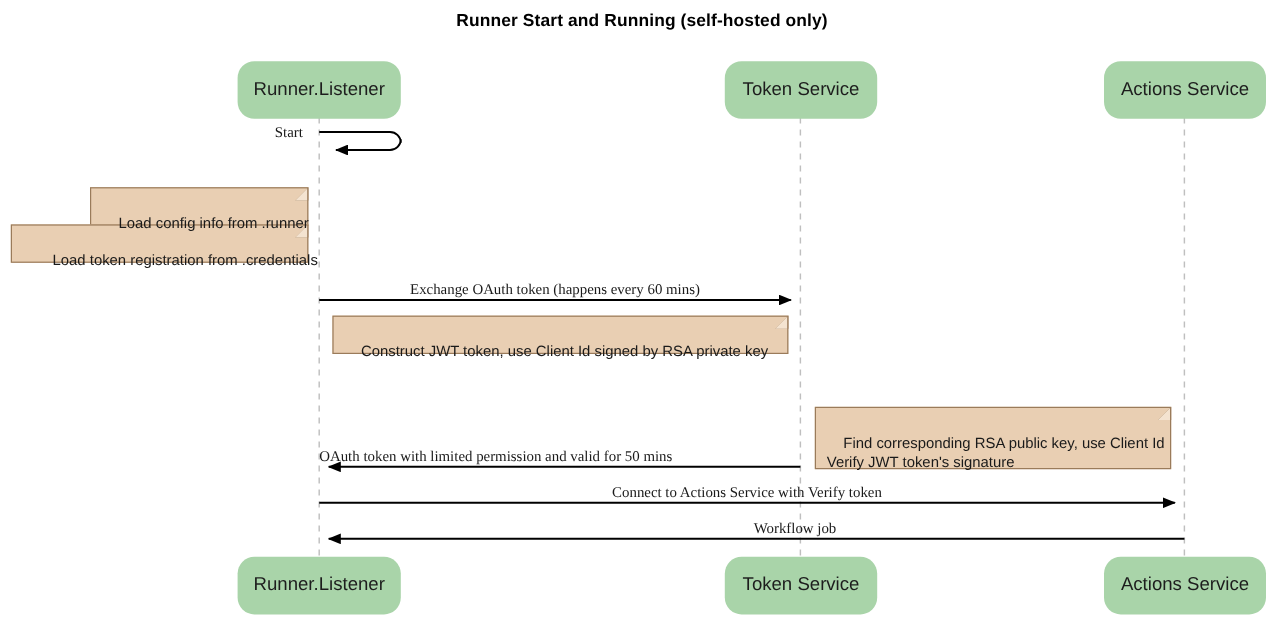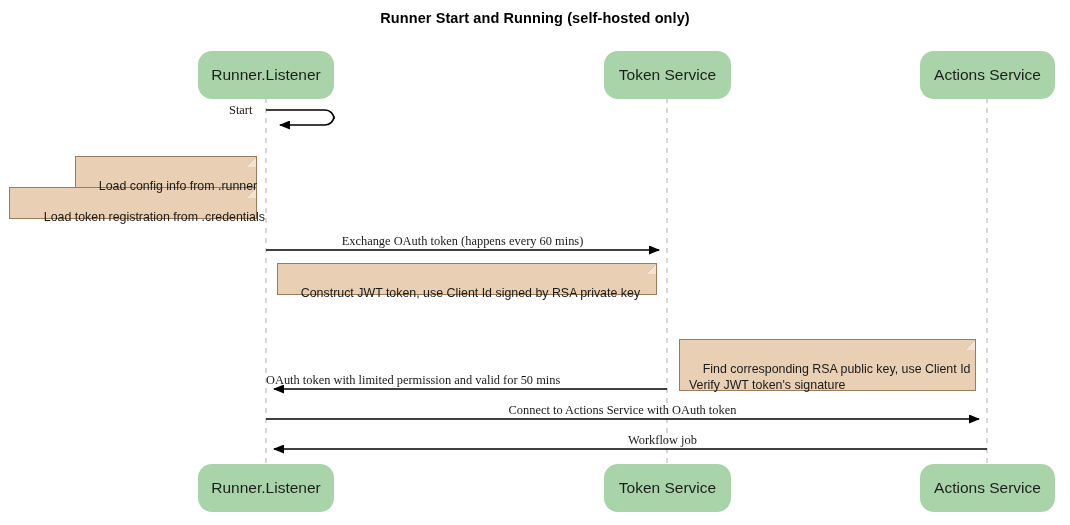--- a/index.html
+++ b/index.html
@@ -155,21 +155,21 @@
   <div class="msg-label" style="left:229px; top:103px; text-align:right;">
     <span>Start</span>
   </div>
   <div class="msg-label" style="left:266px; top:234px; width:393px; text-align:center;">
     <span>Exchange OAuth token (happens every 60 mins)</span>
   </div>
   <div class="msg-label" style="left:266px; top:373px; width:393px; text-align:left;">
     <span>OAuth token with limited permission and valid for 50 mins</span>
   </div>
   <div class="msg-label" style="left:266px; top:403px; width:713px; text-align:center;">
-    <span>Connect to Actions Service with OAuth token</span>
+    <span>Connect to Actions Service with Verify token</span>
   </div>
   <div class="msg-label" style="left:266px; top:433px; width:793px; text-align:center;">
     <span>Workflow job</span>
   </div>
 
   <div class="note" style="left:75px; top:140px; width:182px; height:32px;margin-top:16px;">
     <span class="note-text">Load config info from .runner</span>
   </div>
 
   <div class="note" style="left:9px; top:187px; width:248px; height:32px;padding-left:20px;">

